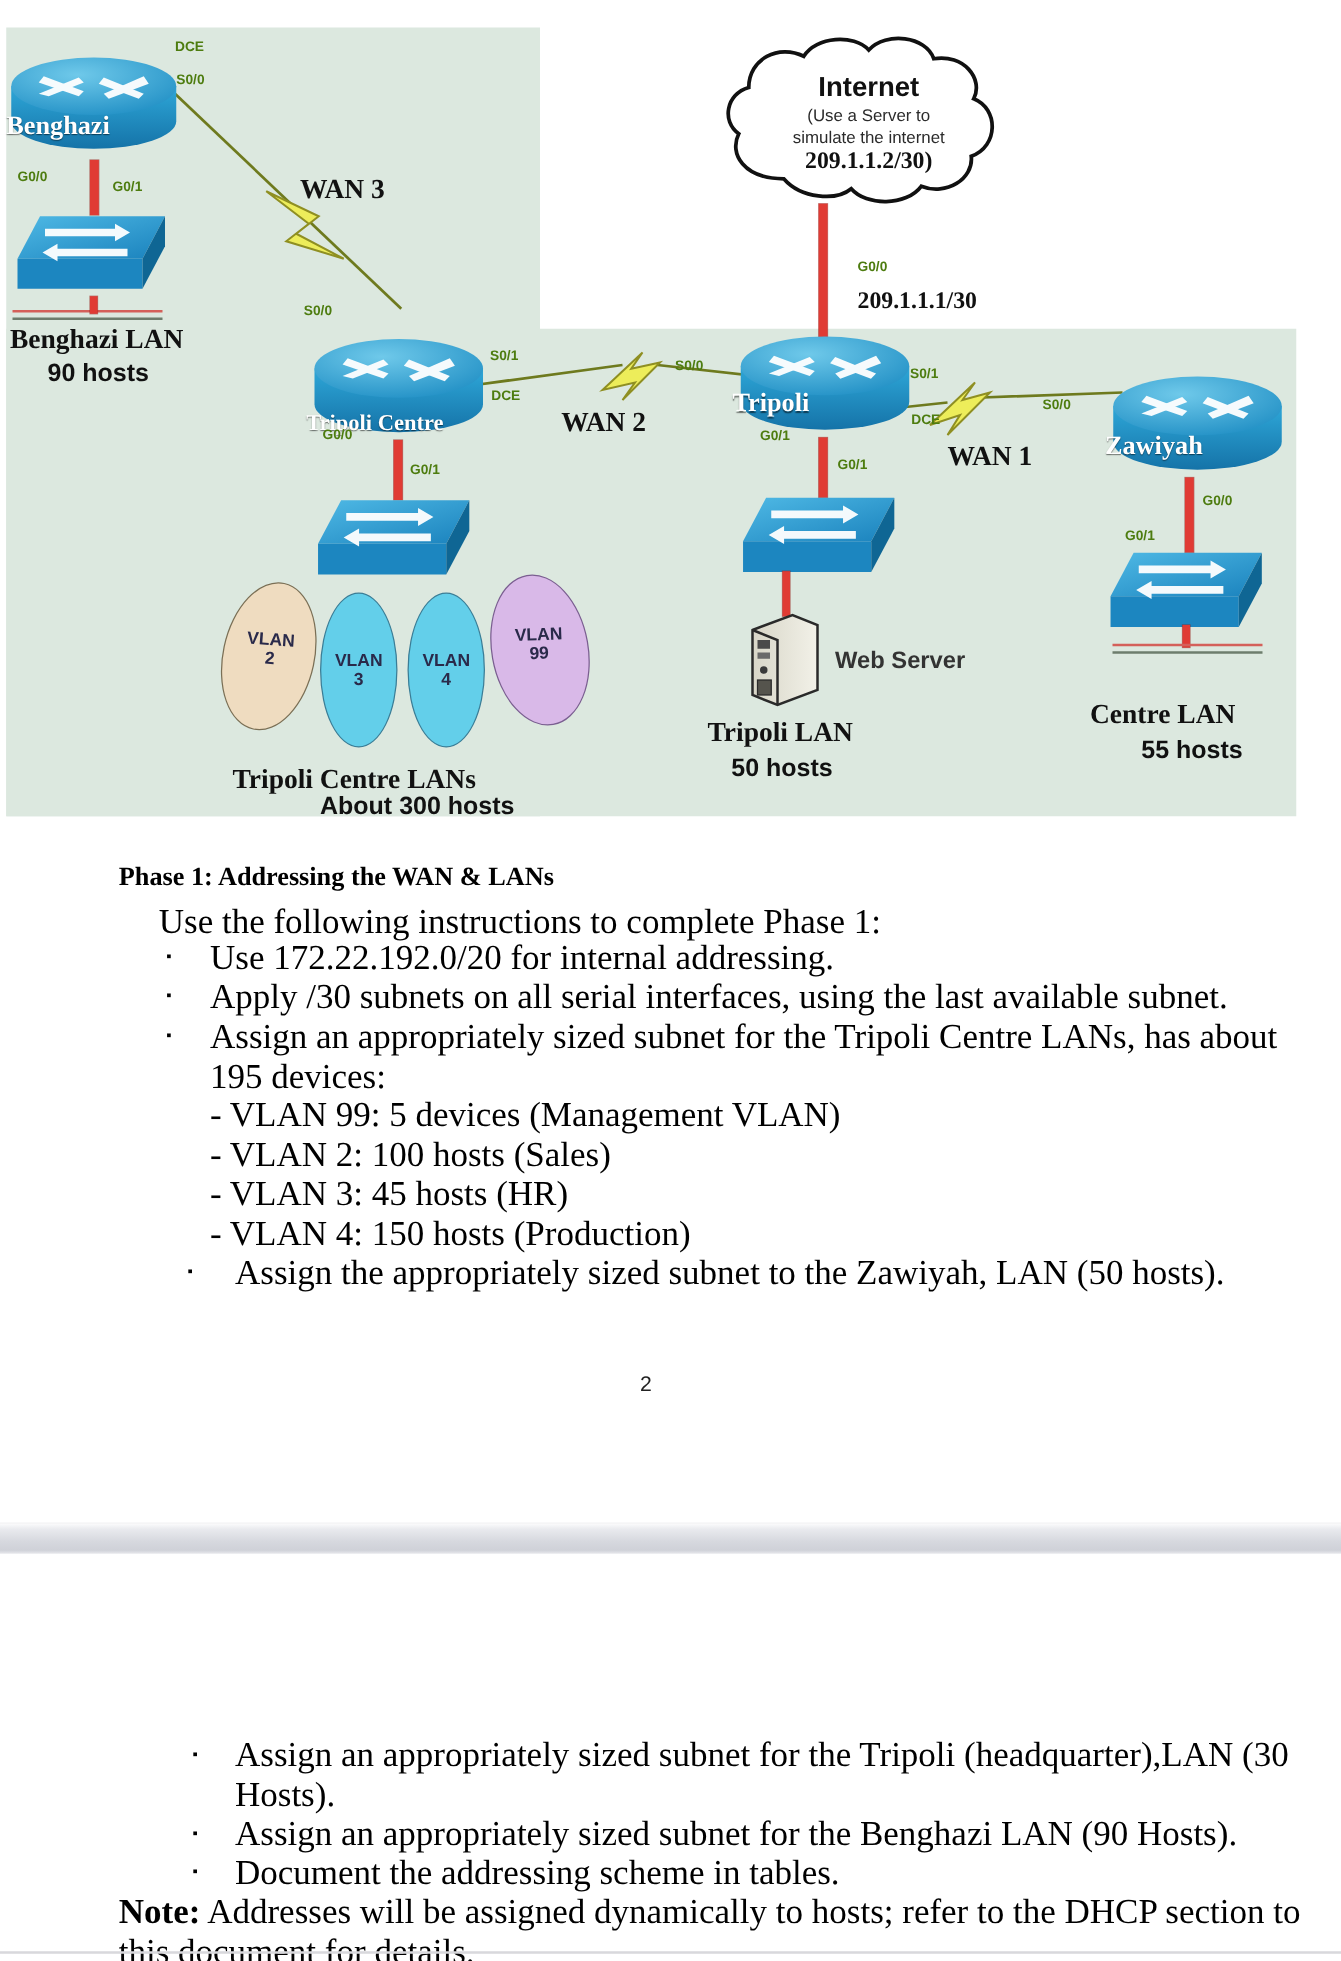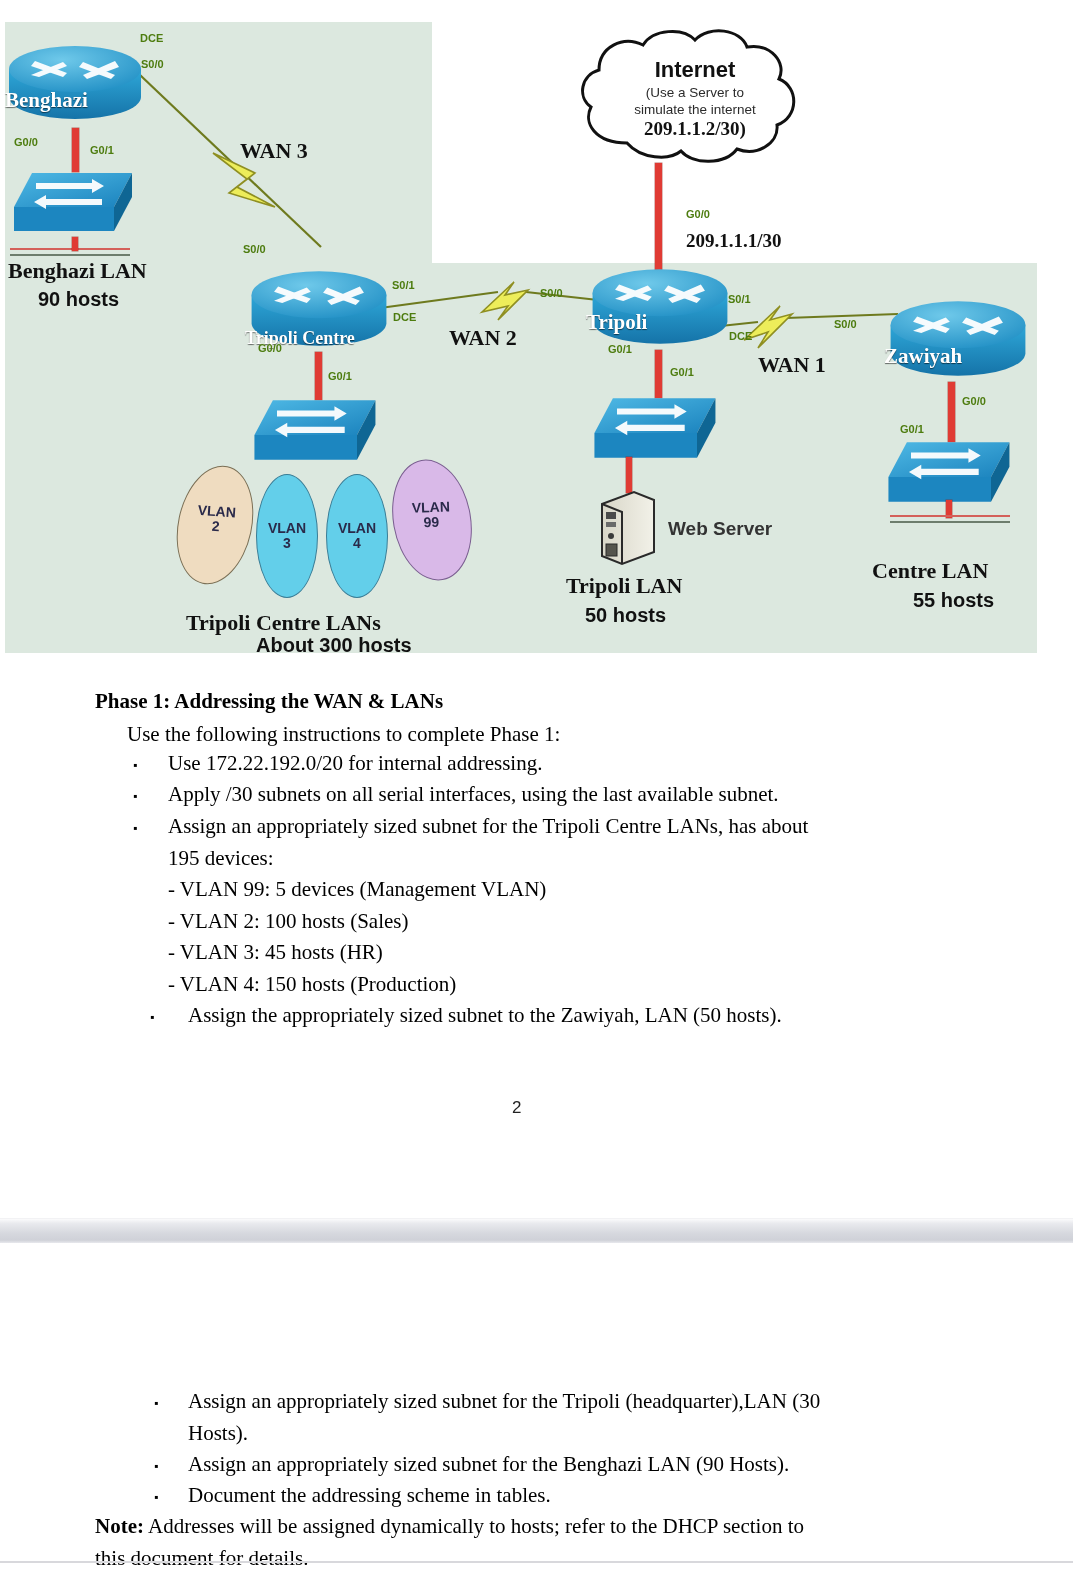--- a/index.html
+++ b/index.html
@@ -96,21 +96,21 @@
   .ptitle {
     position: absolute;
     font-family: "Liberation Serif", serif;
     font-weight: bold;
     font-size: 21px;
     color: #000;
   }
   .ptext {
     position: absolute;
     font-family: "Liberation Serif", serif;
-    font-size: 21px;
+    font-size: 28px;
     color: #000;
     white-space: nowrap;
   }
   .bullet {
     position: absolute;
     font-family: "Liberation Sans", sans-serif;
     font-size: 12px;
     color: #000;
   }
   .pagenum {

